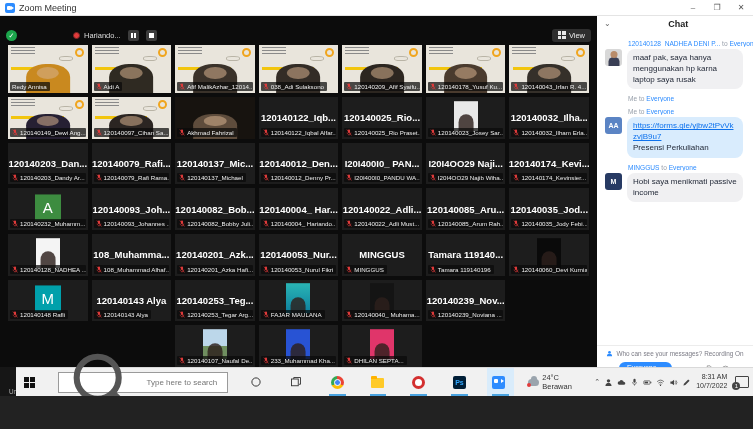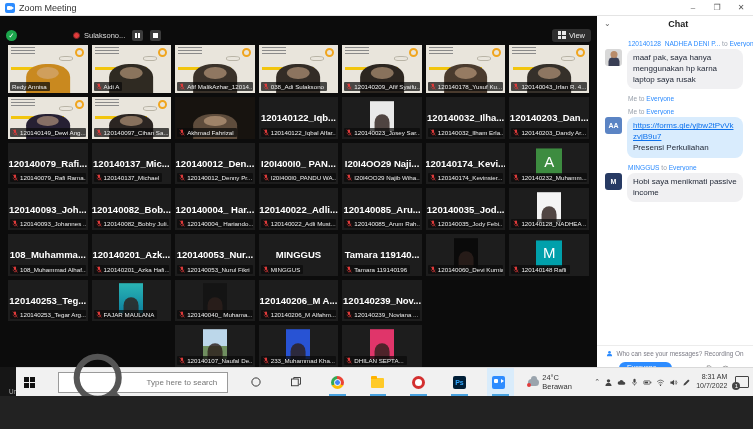--- a/index.html
+++ b/index.html
@@ -157,21 +157,21 @@
     </div>
   </div>
 
   <div class="main">
 
     <div class="video-area">
       <div class="recbar">
         <span class="shield">✓</span>
         <div class="recgroup">
           <span class="recdot"></span>
-          <span class="rectext">Sulaksono...</span>
+          <span class="rectext">Hariando...</span>
           <span class="recbtn">
               <span class="pb">
                 <i></i>
                 <i></i>
               </span>
             </span>
           <span class="recbtn">
               <span class="sq"></span>
             </span>
         </div>
@@ -352,20 +352,31 @@
             <div class="nlabel">
               <svg viewBox="0 0 10 12">
                 <rect x="3.2" y="1" width="3.6" height="6" rx="1.8" fill="#e23b3b"></rect>
                 <path d="M1.8 6c0 2 1.4 3.4 3.2 3.4S8.2 8 8.2 6M5 9.4V11" stroke="#e23b3b" stroke-width="1" fill="none"></path>
                 <path d="M1.5 1l7.5 10" stroke="#e23b3b" stroke-width="1.2"></path>
               </svg>
               <span>120140122_Iqbal Alfar...</span>
             </div>
           </div>
           <div class="tile">
+            <div class="bigname">120140025_Rio...</div>
+            <div class="nlabel">
+              <svg viewBox="0 0 10 12">
+                <rect x="3.2" y="1" width="3.6" height="6" rx="1.8" fill="#e23b3b"></rect>
+                <path d="M1.8 6c0 2 1.4 3.4 3.2 3.4S8.2 8 8.2 6M5 9.4V11" stroke="#e23b3b" stroke-width="1" fill="none"></path>
+                <path d="M1.5 1l7.5 10" stroke="#e23b3b" stroke-width="1.2"></path>
+              </svg>
+              <span>120140025_Rio Praset...</span>
+            </div>
+          </div>
+          <div class="tile">
             <div class="photobox" style="background:#e9e9e9">
               <span class="head"></span>
             </div>
             <div class="nlabel">
               <svg viewBox="0 0 10 12">
                 <rect x="3.2" y="1" width="3.6" height="6" rx="1.8" fill="#e23b3b"></rect>
                 <path d="M1.8 6c0 2 1.4 3.4 3.2 3.4S8.2 8 8.2 6M5 9.4V11" stroke="#e23b3b" stroke-width="1" fill="none"></path>
                 <path d="M1.5 1l7.5 10" stroke="#e23b3b" stroke-width="1.2"></path>
               </svg>
               <span>120140023_Josey Sar...</span>
@@ -622,20 +633,31 @@
             <div class="nlabel">
               <svg viewBox="0 0 10 12">
                 <rect x="3.2" y="1" width="3.6" height="6" rx="1.8" fill="#e23b3b"></rect>
                 <path d="M1.8 6c0 2 1.4 3.4 3.2 3.4S8.2 8 8.2 6M5 9.4V11" stroke="#e23b3b" stroke-width="1" fill="none"></path>
                 <path d="M1.5 1l7.5 10" stroke="#e23b3b" stroke-width="1.2"></path>
               </svg>
               <span>120140148 Rafli</span>
             </div>
           </div>
           <div class="tile">
+            <div class="bigname">120140143 Alya</div>
+            <div class="nlabel">
+              <svg viewBox="0 0 10 12">
+                <rect x="3.2" y="1" width="3.6" height="6" rx="1.8" fill="#e23b3b"></rect>
+                <path d="M1.8 6c0 2 1.4 3.4 3.2 3.4S8.2 8 8.2 6M5 9.4V11" stroke="#e23b3b" stroke-width="1" fill="none"></path>
+                <path d="M1.5 1l7.5 10" stroke="#e23b3b" stroke-width="1.2"></path>
+              </svg>
+              <span>120140143 Alya</span>
+            </div>
+          </div>
+          <div class="tile">
             <div class="bigname">120140253_Teg...</div>
             <div class="nlabel">
               <svg viewBox="0 0 10 12">
                 <rect x="3.2" y="1" width="3.6" height="6" rx="1.8" fill="#e23b3b"></rect>
                 <path d="M1.8 6c0 2 1.4 3.4 3.2 3.4S8.2 8 8.2 6M5 9.4V11" stroke="#e23b3b" stroke-width="1" fill="none"></path>
                 <path d="M1.5 1l7.5 10" stroke="#e23b3b" stroke-width="1.2"></path>
               </svg>
               <span>120140253_Tegar Arg...</span>
             </div>
           </div>
@@ -656,31 +678,20 @@
             <div class="photobox" style="background:#141414">
               <span class="head"></span>
             </div>
             <div class="nlabel">
               <svg viewBox="0 0 10 12">
                 <rect x="3.2" y="1" width="3.6" height="6" rx="1.8" fill="#e23b3b"></rect>
                 <path d="M1.8 6c0 2 1.4 3.4 3.2 3.4S8.2 8 8.2 6M5 9.4V11" stroke="#e23b3b" stroke-width="1" fill="none"></path>
                 <path d="M1.5 1l7.5 10" stroke="#e23b3b" stroke-width="1.2"></path>
               </svg>
               <span>120140040_ Muhama...</span>
-            </div>
-          </div>
-          <div class="tile">
-            <div class="bigname">120140206_M A...</div>
-            <div class="nlabel">
-              <svg viewBox="0 0 10 12">
-                <rect x="3.2" y="1" width="3.6" height="6" rx="1.8" fill="#e23b3b"></rect>
-                <path d="M1.8 6c0 2 1.4 3.4 3.2 3.4S8.2 8 8.2 6M5 9.4V11" stroke="#e23b3b" stroke-width="1" fill="none"></path>
-                <path d="M1.5 1l7.5 10" stroke="#e23b3b" stroke-width="1.2"></path>
-              </svg>
-              <span>120140206_M Alfahm...</span>
             </div>
           </div>
           <div class="tile">
             <div class="bigname">120140239_Nov...</div>
             <div class="nlabel">
               <svg viewBox="0 0 10 12">
                 <rect x="3.2" y="1" width="3.6" height="6" rx="1.8" fill="#e23b3b"></rect>
                 <path d="M1.8 6c0 2 1.4 3.4 3.2 3.4S8.2 8 8.2 6M5 9.4V11" stroke="#e23b3b" stroke-width="1" fill="none"></path>
                 <path d="M1.5 1l7.5 10" stroke="#e23b3b" stroke-width="1.2"></path>
               </svg>

